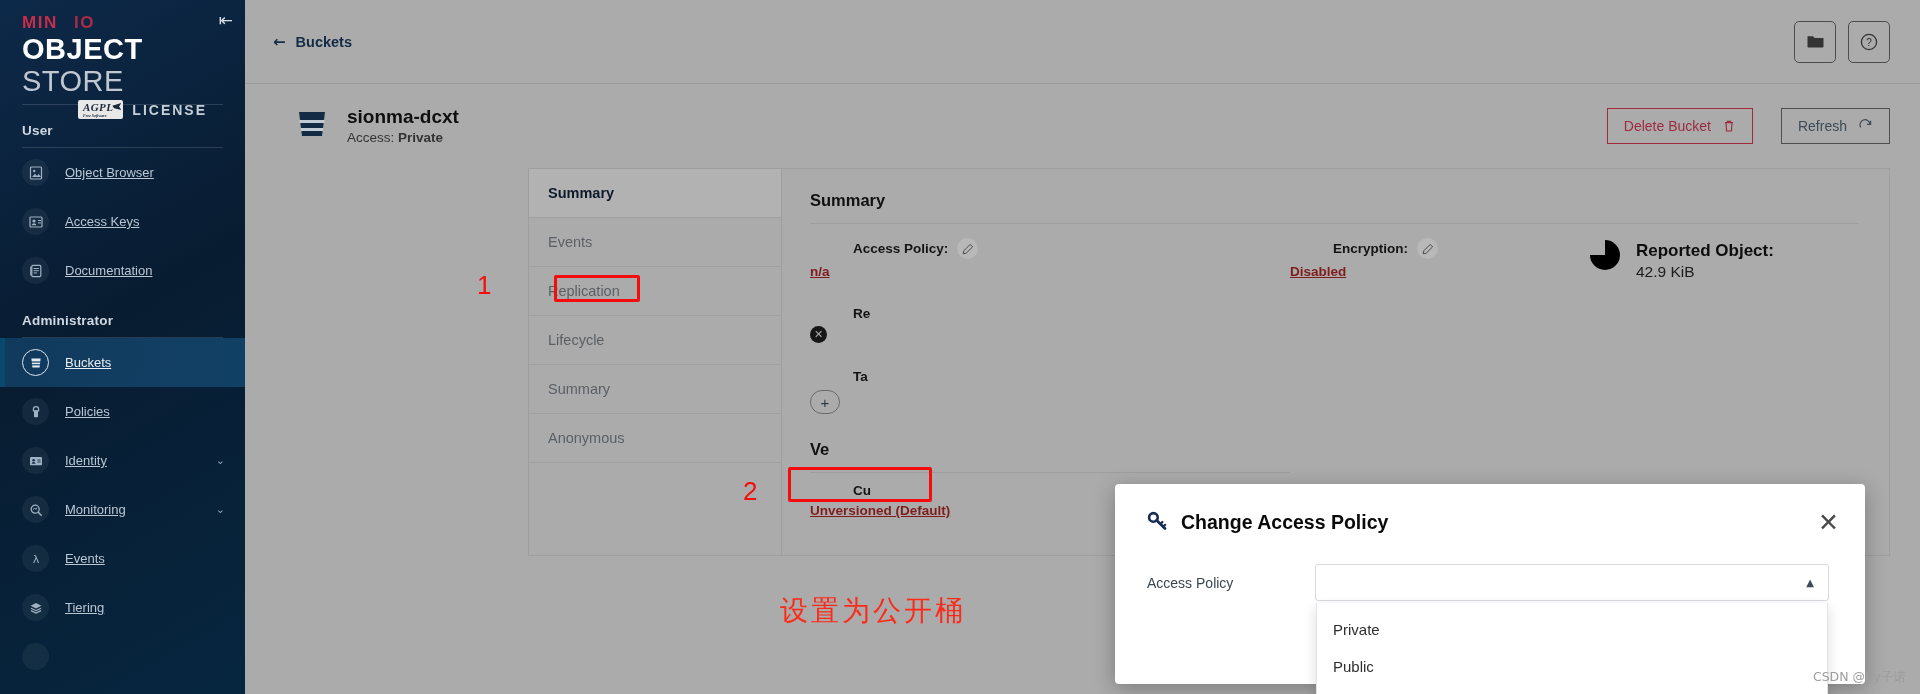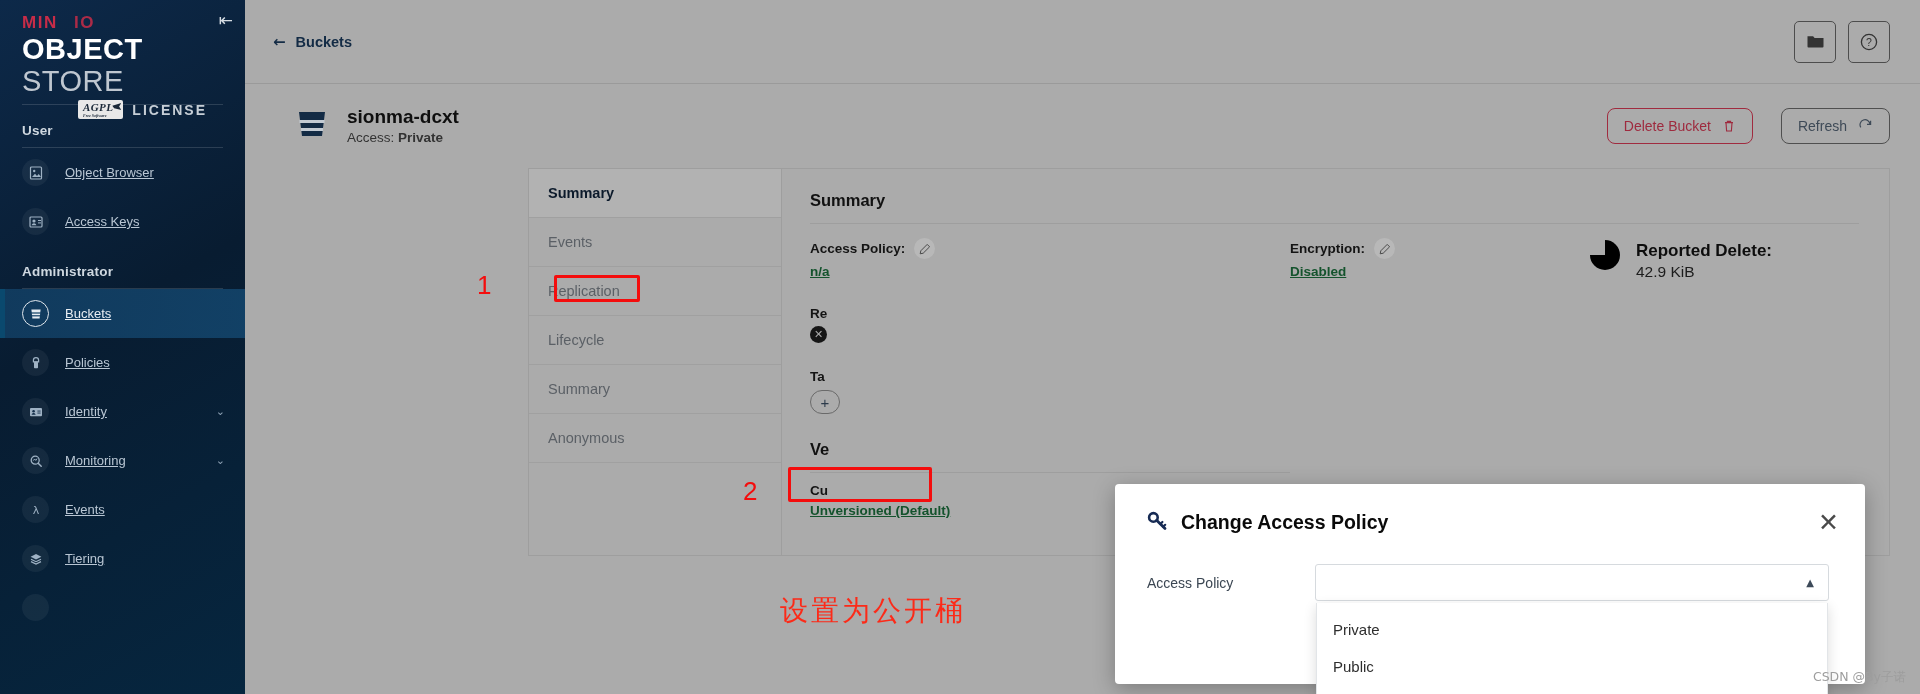--- a/index.html
+++ b/index.html
@@ -121,21 +121,21 @@
   .bucket-head {
     height: 84px; display: flex; align-items: center;
     padding: 0 30px 0 48px; position: relative;
   }
   .bucket-icon { margin-right: 16px; }
   .bucket-title { font-size: 19px; font-weight: 700; color: #0f0f0f; line-height: 22px; }
   .bucket-sub { font-size: 13.5px; color: #333; line-height: 18px; margin-top: 1px; }
   .bucket-sub b { font-weight: 700; }
   .head-actions { margin-left: auto; display: flex; gap: 12px; }
   .btn {
-    height: 36px; padding: 0 16px; border-radius: 8px; font-size: 14px;
+    height: 36px; padding: 0 16px; border-radius: 0; font-size: 14px;
     display: flex; align-items: center; gap: 11px; cursor: pointer;
     background: transparent;
   }
   .btn-danger { border: 1px solid #a02b3f; color: #9e2a3e; }
   .btn-plain { border: 1px solid #4f4f4f; color: #3e4a57; margin-left: 16px; }
 
   
   .panel {
     margin: 0 30px 0 283px; height: 388px;
     display: flex; background: #ababab;
@@ -160,29 +160,29 @@
 
   .summary-grid {
     display: flex; padding-top: 14px;
   }
   .sum-col-a { width: 480px; }
   .sum-col-b { width: 300px; }
   .sum-col-c { flex: 1; display: flex; gap: 16px; align-items: flex-start; padding-top: 2px; }
 
   .field-label {
     font-size: 13.5px; font-weight: 700; color: #141414;
-    display: flex; align-items: center; gap: 9px;
+    display: flex; align-items: center; gap: 9px; margin-left: 43px;
   }
   .pencil {
     width: 21px; height: 21px; border-radius: 50%;
     background: rgba(255,255,255,.16);
     display: flex; align-items: center; justify-content: center; cursor: pointer;
   }
   .field-link {
-    font-size: 13.5px; color: #14532d; text-decoration: underline;
+    font-size: 13.5px; color: #7f1d1d; text-decoration: underline;
     display: inline-block; margin-top: 5px; cursor: pointer; font-weight: 600;
   }
   .field-gap { height: 26px; }
   .field-plain { font-size: 13.5px; color: #1b1b1b; margin-top: 5px; display: flex; align-items: center; gap: 7px; }
   .circle-x {
     width: 17px; height: 17px; border-radius: 50%; background: #161616;
     color: #ababab; font-size: 11px; display: flex; align-items: center; justify-content: center;
     font-family: "DejaVu Sans", sans-serif;
   }
   .plus-chip {
@@ -297,20 +297,32 @@
             <rect x="1" y="2" width="12" height="10" rx="1" fill="none" stroke="#9fb2c4" stroke-width="1.2"></rect>
             <circle cx="5" cy="6" r="1.6" fill="#9fb2c4"></circle>
             <path d="M2.6 10.2c.4-1.3 1.3-2 2.4-2s2 .7 2.4 2z" fill="#9fb2c4"></path>
             <rect x="9" y="5" width="3" height="1" fill="#9fb2c4"></rect>
             <rect x="9" y="7.4" width="3" height="1" fill="#9fb2c4"></rect>
           </svg>
       </span>
       <span class="nav-label">Access Keys</span>
     </div>
 
+    <div class="nav-item">
+      <span class="nav-icon">
+        <svg width="14" height="14" viewBox="0 0 14 14">
+            <rect x="2.8" y="1.4" width="9" height="11.2" rx="1" fill="none" stroke="#9fb2c4" stroke-width="1.2"></rect>
+            <rect x="1.2" y="2.6" width="1.4" height="8.8" fill="#9fb2c4"></rect>
+            <rect x="4.6" y="4" width="5.2" height="1" fill="#9fb2c4"></rect>
+            <rect x="4.6" y="6.2" width="5.2" height="1" fill="#9fb2c4"></rect>
+            <rect x="4.6" y="8.4" width="3.4" height="1" fill="#9fb2c4"></rect>
+          </svg>
+      </span>
+      <span class="nav-label">Documentation</span>
+    </div>
 
     <div class="sidebar-group-label">Administrator</div>
     <div class="sidebar-divider"></div>
 
     <div class="nav-item active">
       <span class="nav-icon">
         <svg width="14" height="14" viewBox="0 0 14 14">
             <path d="M2.4 2.6h9.2l-1 8.8H3.4z" fill="#e6ecf2"></path>
             <rect x="2.1" y="5.4" width="9.8" height="1.2" fill="#123f64"></rect>
             <rect x="2.6" y="8.2" width="8.8" height="1.2" fill="#123f64"></rect>
@@ -503,21 +515,21 @@
                     <path d="M8.2 1.4l2.4 2.4-6.4 6.4-3 .6.6-3z" fill="none" stroke="#4a4a4a" stroke-width="1"></path>
                   </svg>
               </span>
             </div>
             <a class="field-link">Disabled</a>
           </div>
 
           <div class="sum-col-c">
             <div class="usage-pie"></div>
             <div>
-              <div class="usage-title">Reported Delete:</div>
+              <div class="usage-title">Reported Object:</div>
               <div class="usage-value">42.9 KiB</div>
             </div>
           </div>
         </div>
       </div>
 
       <div class="modal">
         <div class="modal-head">
           <div class="modal-title">
             <span>

